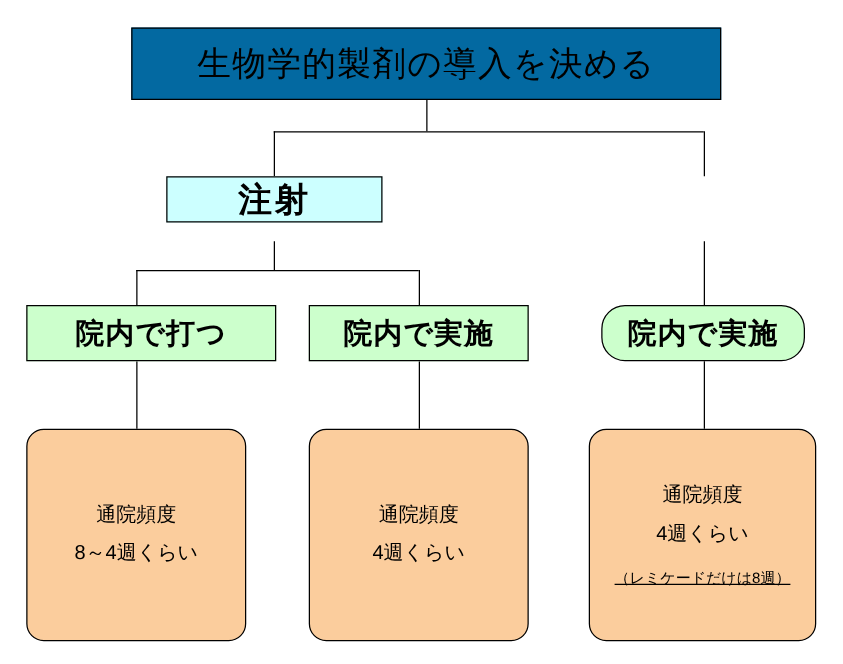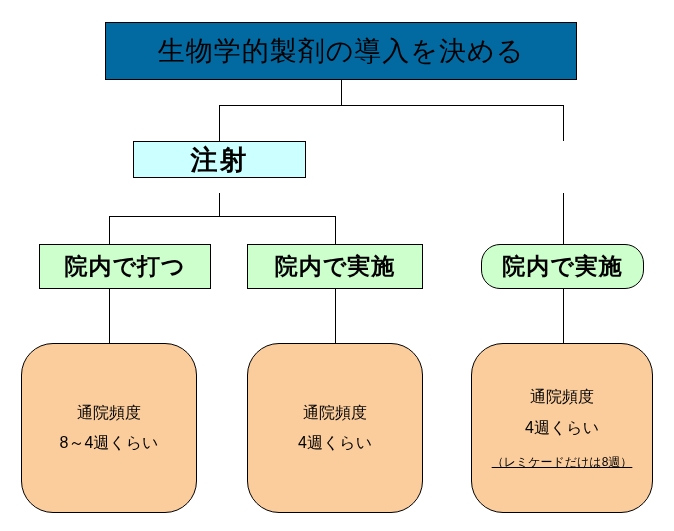--- a/index.html
+++ b/index.html
@@ -52,28 +52,28 @@
   .node-l2.drip      { left: 472px; top: 141px; width: 182px; }
 
   
   .node-l3 {
     background: #ccffcc;
     font-size: 23px;
     font-weight: bold;
     letter-spacing: 1px;
     height: 45px;
   }
-  .node-l3.inhouse-inject { left: 39px;  top: 244px; width: 172px; }
+  .node-l3.inhouse-inject { left: 21px;  top: 244px; width: 200px; }
   .node-l3.self-inject    { left: 247px; top: 244px; width: 176px; }
   .node-l3.inhouse-drip   { left: 481px; top: 244px; width: 163px; border-radius: 19px; }
 
   
   .node-l4 {
     background: #fbcd9d;
-    border-radius: 32px;
+    border-radius: 14px;
     font-size: 16px;
     font-weight: normal;
     height: 170px;
     line-height: 1.9;
   }
   .node-l4.freq-a { left: 21px;  top: 343px; width: 176px; }
   .node-l4.freq-b { left: 247px; top: 343px; width: 176px; }
   .node-l4.freq-c { left: 471px; top: 343px; width: 182px; }
 
   .node-l4 .line { display: block; }

